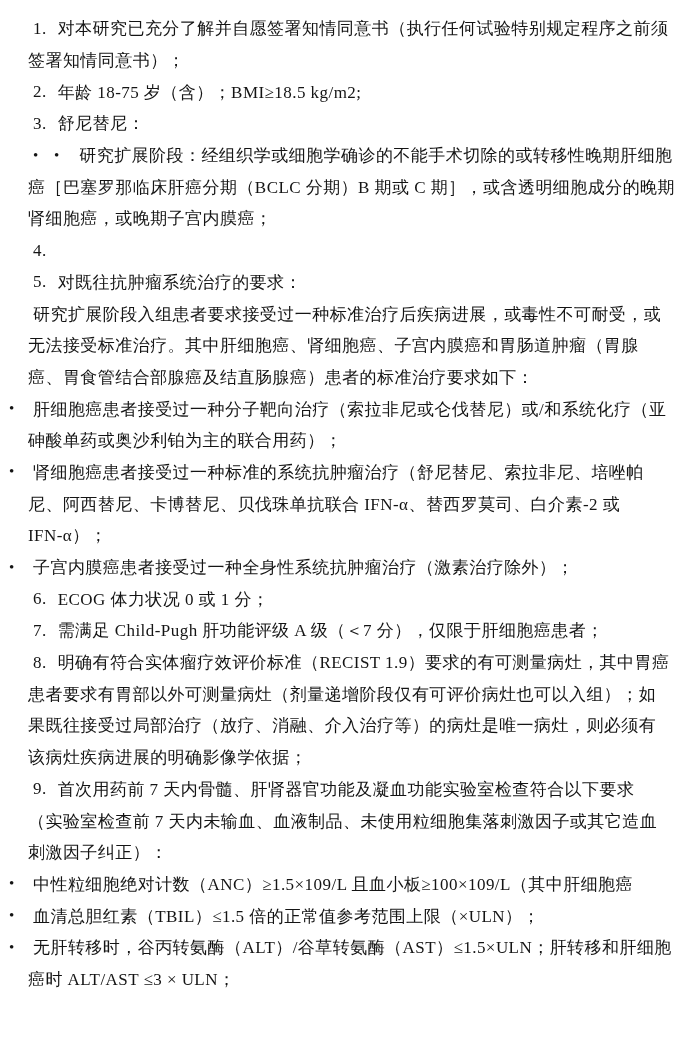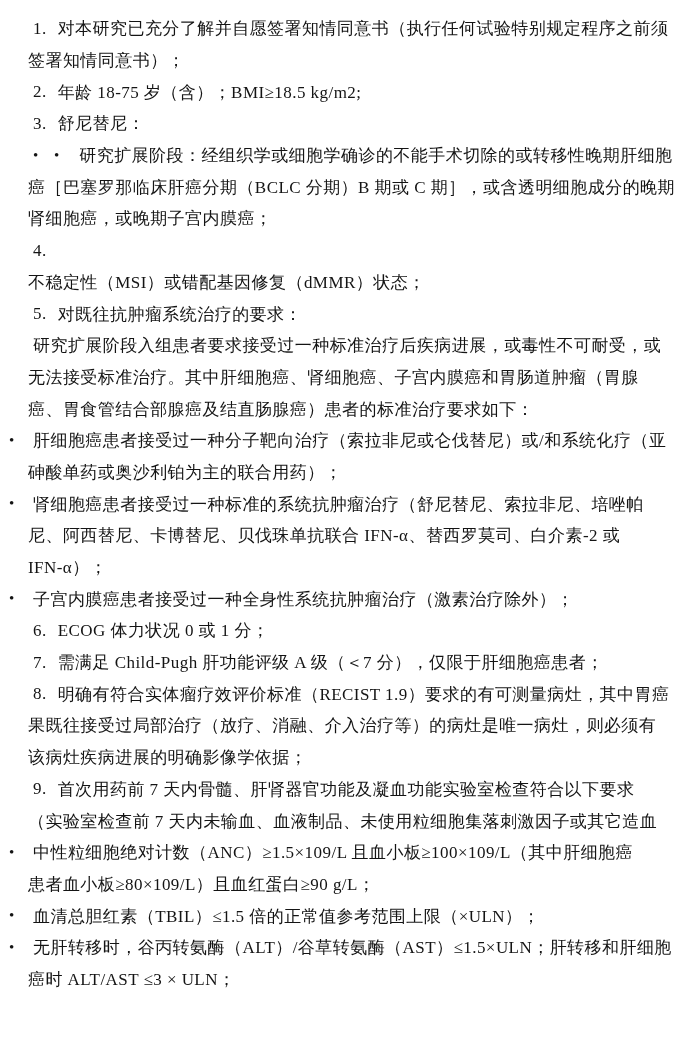--- a/index.html
+++ b/index.html
@@ -74,23 +74,20 @@
     </div>
     <div class="line">
       <span class="txt">癌［巴塞罗那临床肝癌分期（BCLC 分期）B 期或 C 期］，或含透明细胞成分的晚期</span>
     </div>
     <div class="line">
       <span class="txt">肾细胞癌，或晚期子宫内膜癌；</span>
     </div>
     <div class="line first">
       <span class="marker">4.</span>
     </div>
-    <div class="line">
-      <span class="txt">不稳定性（MSI）或错配基因修复（dMMR）状态；</span>
-    </div>
     <div class="line first">
       <span class="marker">5.</span>
       <span class="txt">对既往抗肿瘤系统治疗的要求：</span>
     </div>
     <div class="line first">
       <span class="txt">研究扩展阶段入组患者要求接受过一种标准治疗后疾病进展，或毒性不可耐受，或</span>
     </div>
     <div class="line">
       <span class="txt">无法接受标准治疗。其中肝细胞癌、肾细胞癌、子宫内膜癌和胃肠道肿瘤（胃腺</span>
     </div>
@@ -124,38 +121,41 @@
     </div>
     <div class="line first">
       <span class="marker">7.</span>
       <span class="txt">需满足 Child-Pugh 肝功能评级 A 级（＜7 分），仅限于肝细胞癌患者；</span>
     </div>
     <div class="line first">
       <span class="marker">8.</span>
       <span class="txt">明确有符合实体瘤疗效评价标准（RECIST 1.9）要求的有可测量病灶，其中胃癌</span>
     </div>
     <div class="line">
+      <span class="txt">患者要求有胃部以外可测量病灶（剂量递增阶段仅有可评价病灶也可以入组）；如</span>
+    </div>
+    <div class="line">
       <span class="txt">果既往接受过局部治疗（放疗、消融、介入治疗等）的病灶是唯一病灶，则必须有</span>
     </div>
     <div class="line">
       <span class="txt">该病灶疾病进展的明确影像学依据；</span>
     </div>
     <div class="line first">
       <span class="marker">9.</span>
       <span class="txt">首次用药前 7 天内骨髓、肝肾器官功能及凝血功能实验室检查符合以下要求</span>
     </div>
     <div class="line">
       <span class="txt">（实验室检查前 7 天内未输血、血液制品、未使用粒细胞集落刺激因子或其它造血</span>
     </div>
+    <div class="line">
+      <span class="txt">刺激因子纠正）：</span>
+    </div>
     <div class="line first">
       <span class="bullet-hang">•</span>
       <span class="txt">中性粒细胞绝对计数（ANC）≥1.5×109/L 且血小板≥100×109/L（其中肝细胞癌</span>
-    </div>
-    <div class="line">
-      <span class="txt">患者血小板≥80×109/L）且血红蛋白≥90 g/L；</span>
     </div>
     <div class="line first">
       <span class="bullet-hang">•</span>
       <span class="txt">血清总胆红素（TBIL）≤1.5 倍的正常值参考范围上限（×ULN）；</span>
     </div>
     <div class="line first">
       <span class="bullet-hang">•</span>
       <span class="txt">无肝转移时，谷丙转氨酶（ALT）/谷草转氨酶（AST）≤1.5×ULN；肝转移和肝细胞</span>
     </div>
     <div class="line">

